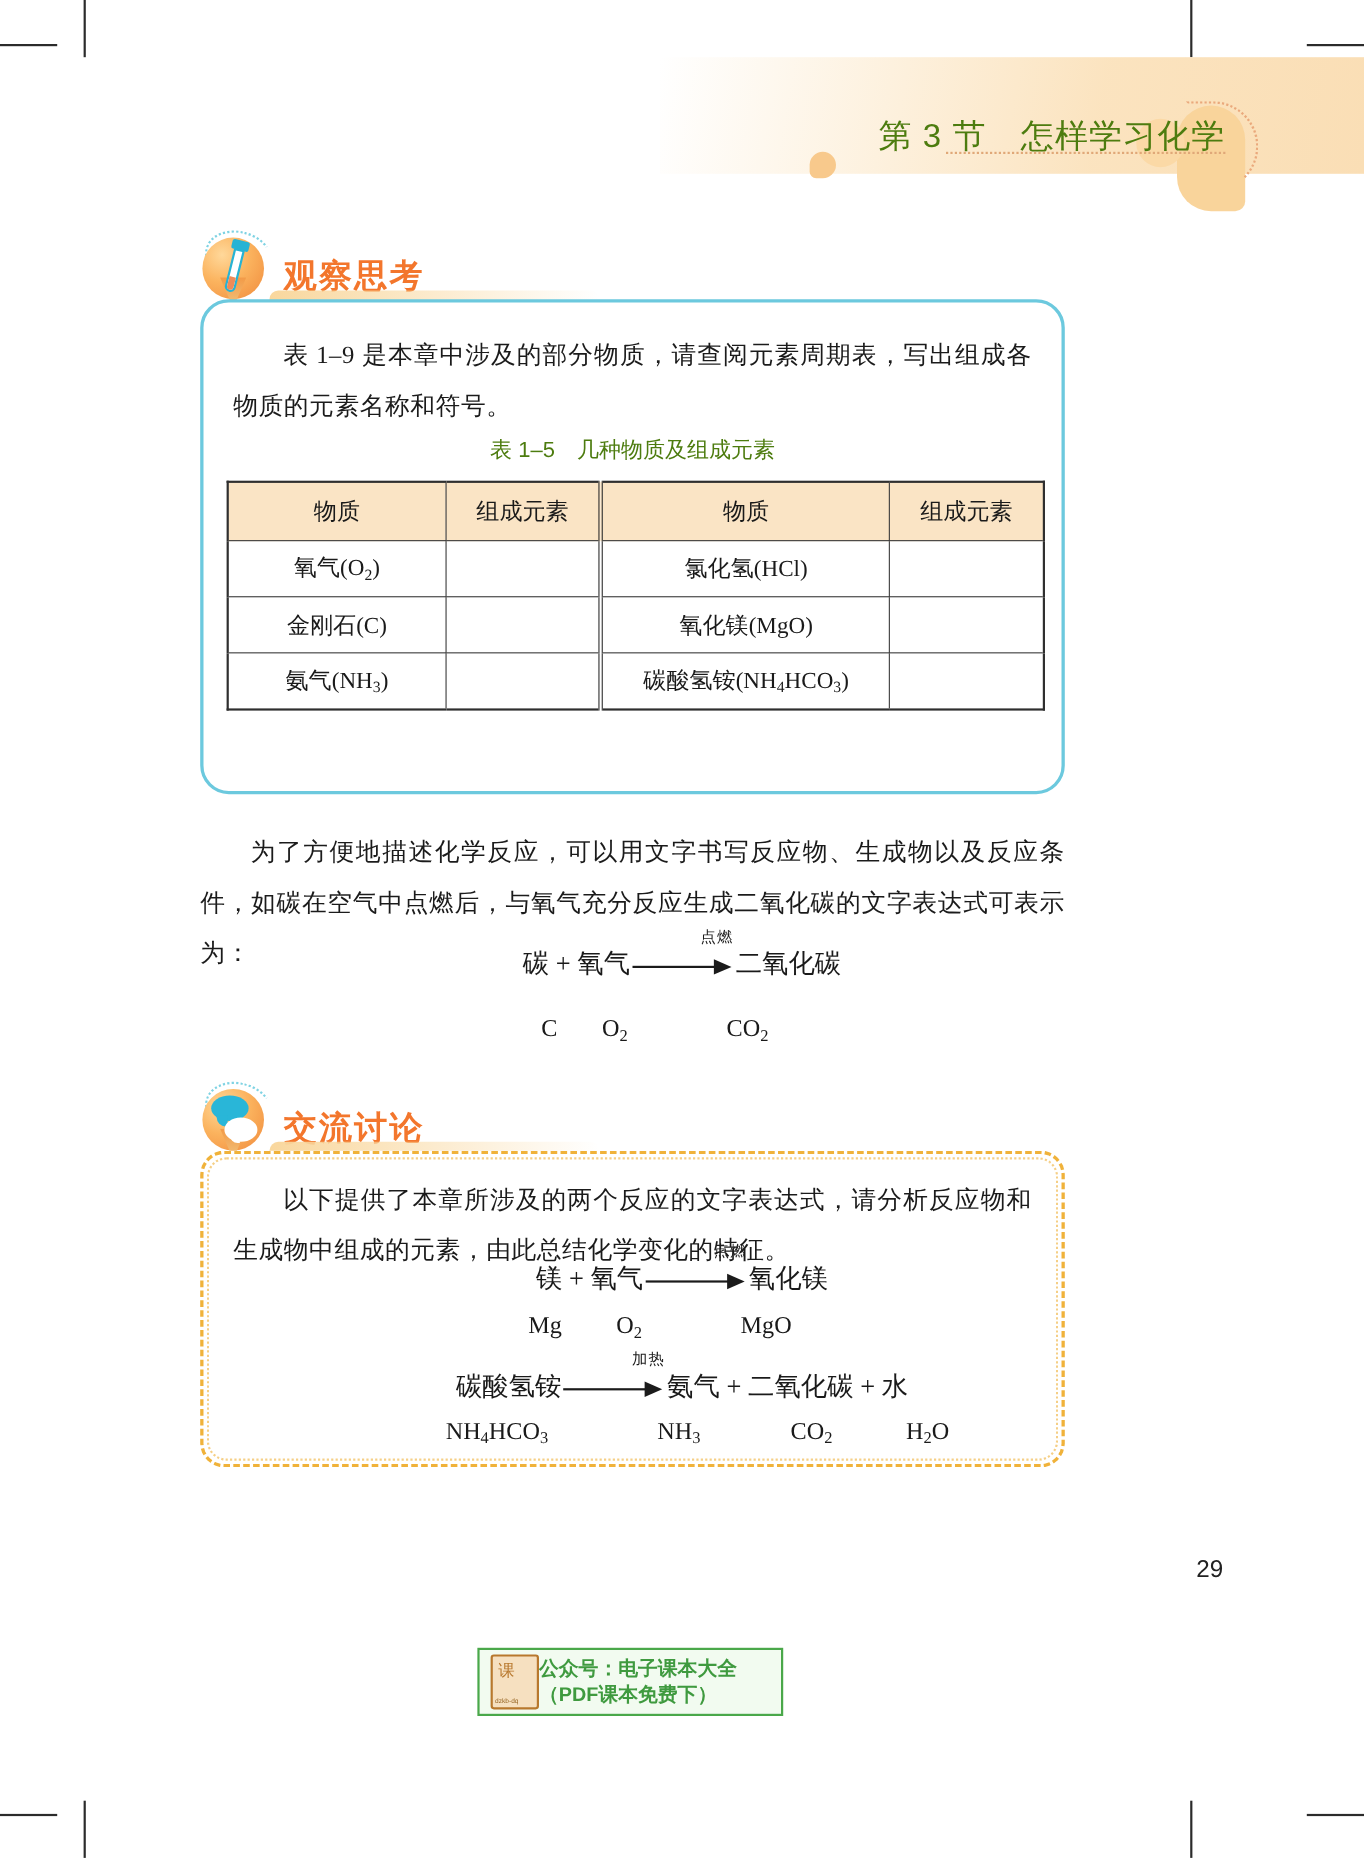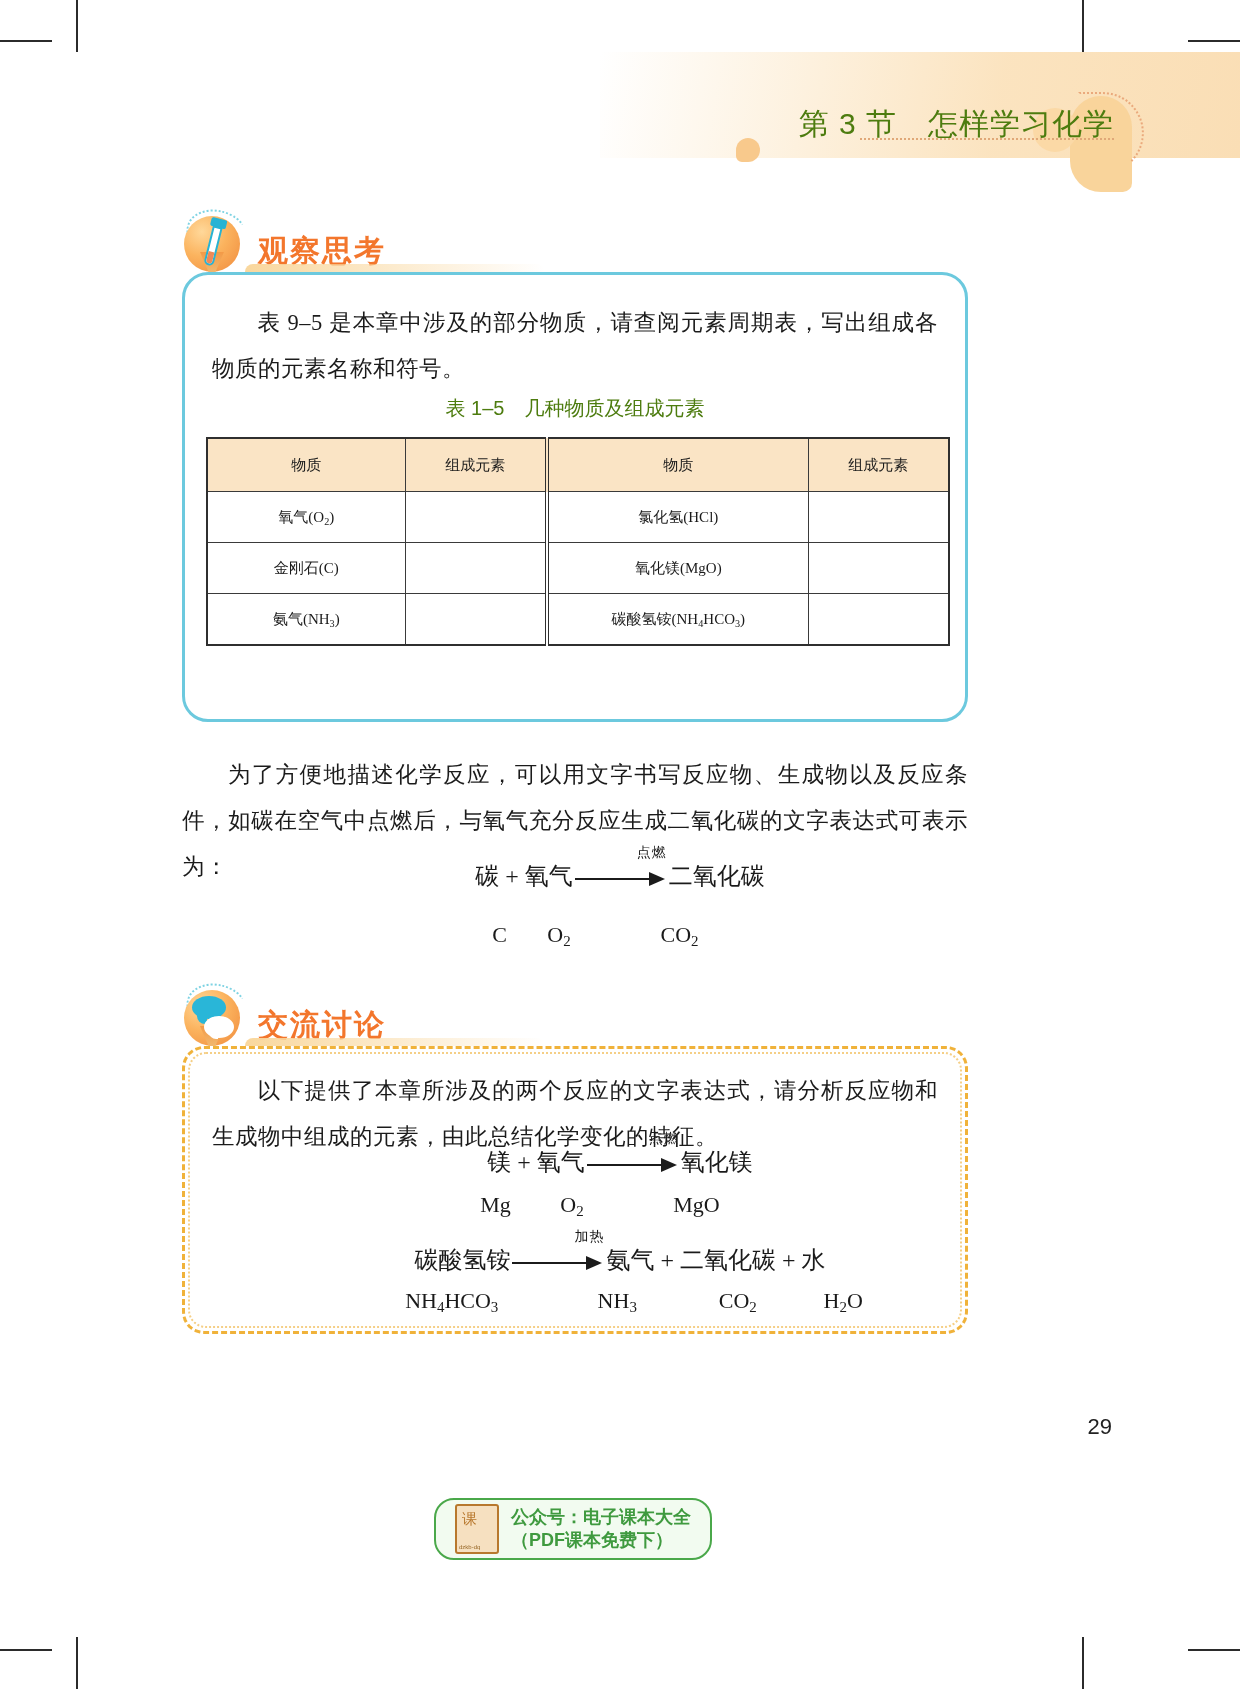--- a/index.html
+++ b/index.html
@@ -91,21 +91,21 @@
   }
   .indent{display:inline-block;width:45px;}
 
   
   #table-caption{
     position:absolute;left:182px;top:395px;width:786px;text-align:center;
     font-family:"Liberation Sans","DejaVu Sans",sans-serif;font-size:20px;color:#4d7c0f;
   }
   #elements-table{
     position:absolute;left:206px;top:437px;width:744px;border-collapse:collapse;
-    font-family:"Liberation Serif","DejaVu Serif",serif;font-size:15px;padding-left:28px;
+    font-family:"Liberation Serif","DejaVu Serif",serif;font-size:21px;padding-left:28px;
   }
   #elements-table td,#elements-table th{
     border:1px solid #3a3a3a;height:50px;text-align:center;font-weight:normal;
     padding:0 4px;
   }
   #elements-table thead th{background:#fae4c5;height:52px;}
   #elements-table .thick-left{border-left:4px double #2f2f2f;}
   #elements-table .outer-top td,#elements-table .outer-top th{border-top:2px solid #2f2f2f;}
   #elements-table tr:last-child td{border-bottom:2px solid #2f2f2f;}
   #elements-table td:first-child,#elements-table th:first-child{border-left:2px solid #2f2f2f;}
@@ -130,22 +130,22 @@
 
   
   #page-number{
     position:absolute;right:128px;top:1414px;
     font-family:"Liberation Sans","DejaVu Sans",sans-serif;font-size:22px;color:#222;
   }
 
   
   #footer-stamp{
     position:absolute;left:434px;top:1498px;width:278px;height:62px;
-    border:2px solid #4aa84a;border-radius:20px;background:#f2fbf0;
-    display:flex;align-items:center;gap:12px;padding:0 10px;box-sizing:border-box;justify-content:center;
+    border:2px solid #4aa84a;border-radius:0;background:#f2fbf0;
+    display:flex;align-items:center;gap:0;padding:0 10px;box-sizing:border-box;
   }
   #stamp-icon{width:40px;height:46px;border:2px solid #b8782d;border-radius:3px;background:#f6e0c0;position:relative;flex:0 0 auto;}
   #stamp-icon:before{content:"课";position:absolute;left:5px;top:4px;font-size:15px;color:#b8782d;font-family:"Liberation Sans",sans-serif;}
   #stamp-icon:after{content:"dzkb-dq";position:absolute;left:2px;bottom:2px;font-size:6px;color:#9a6a2a;font-family:"Liberation Sans",sans-serif;}
   #stamp-text{font-family:"Liberation Sans","DejaVu Sans",sans-serif;font-size:18px;color:#3f9a3f;line-height:23px;font-weight:bold;}
 </style>
 </head>
 <body>
 
 <div class="crop v" style="left:76px;top:0;"></div>
@@ -176,21 +176,21 @@
         <div class="liquid"></div>
       </div>
   </div>
   <div class="head-label">观察思考</div>
 </div>
 <div class="head-underlay" style="left:245px;top:264px;width:300px;background:linear-gradient(90deg,#f9d79d,rgba(249,215,157,0));"></div>
 
 <div id="observe-panel"></div>
 
 <div class="para" style="left:212px;top:300px;width:726px;">
-  <span class="indent"></span><span>表 9–5 是本章中涉及的部分物质，请查阅元素周期表，写出组成各物质的元素名称和符号。</span>
+  <span class="indent"></span><span>表 1–9 是本章中涉及的部分物质，请查阅元素周期表，写出组成各物质的元素名称和符号。</span>
 </div>
 
 <div id="table-caption">表 1–5　几种物质及组成元素</div>
 
 <table id="elements-table">
   <thead>
     <tr class="outer-top">
       <th class="col-name1">物质</th>
       <th class="col-sub">组成元素</th>
       <th class="col-name2 thick-left">物质</th>

